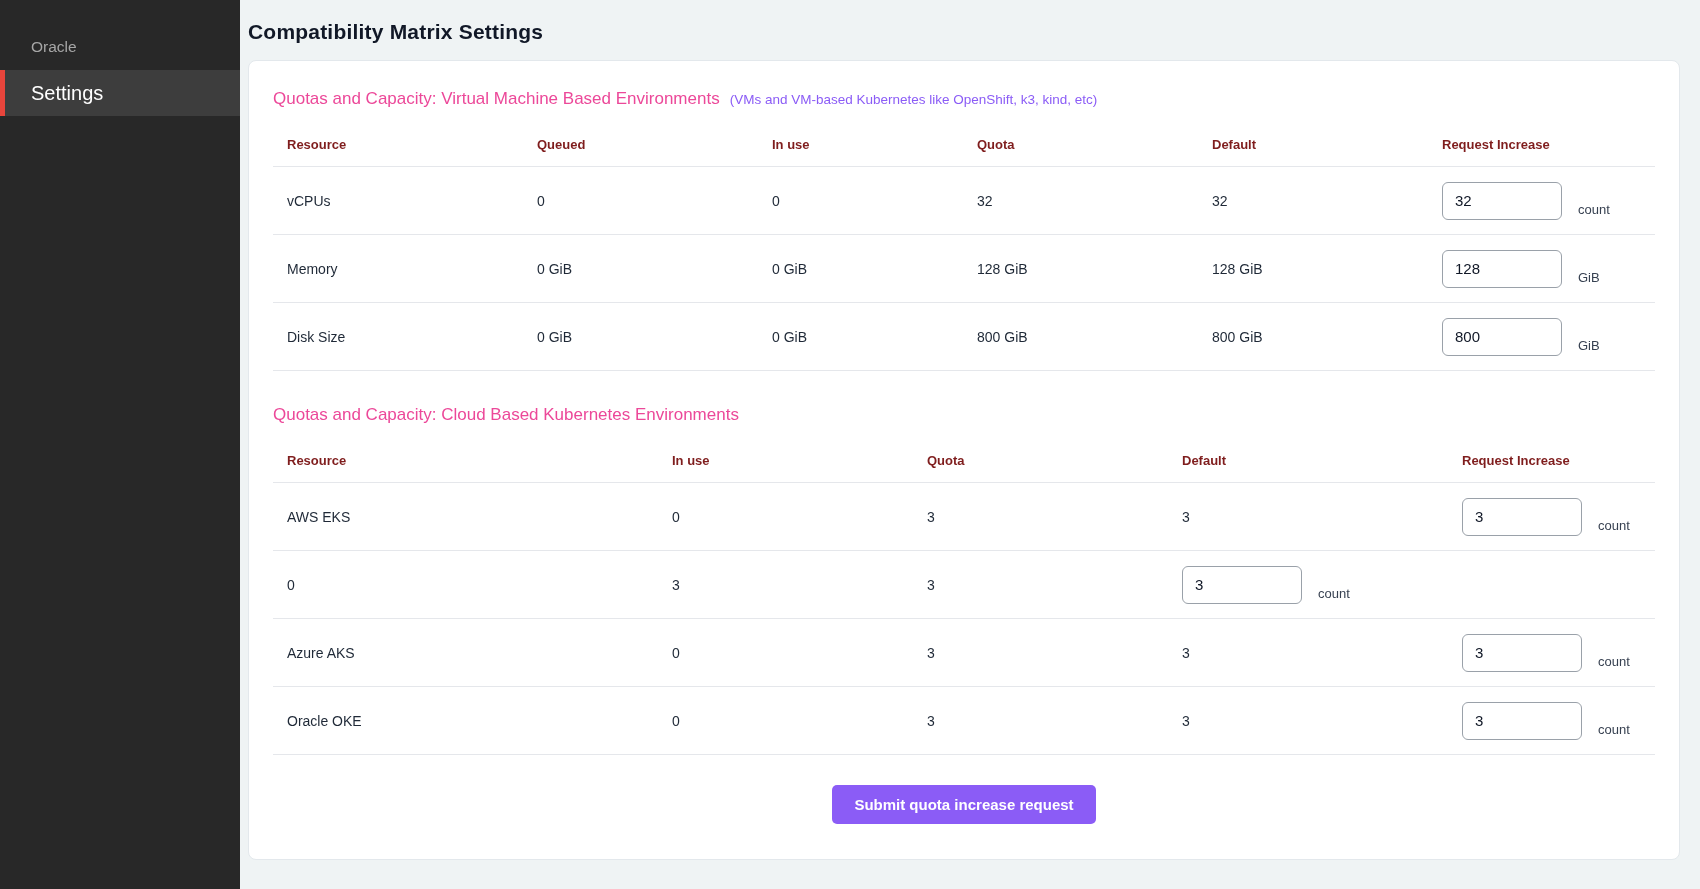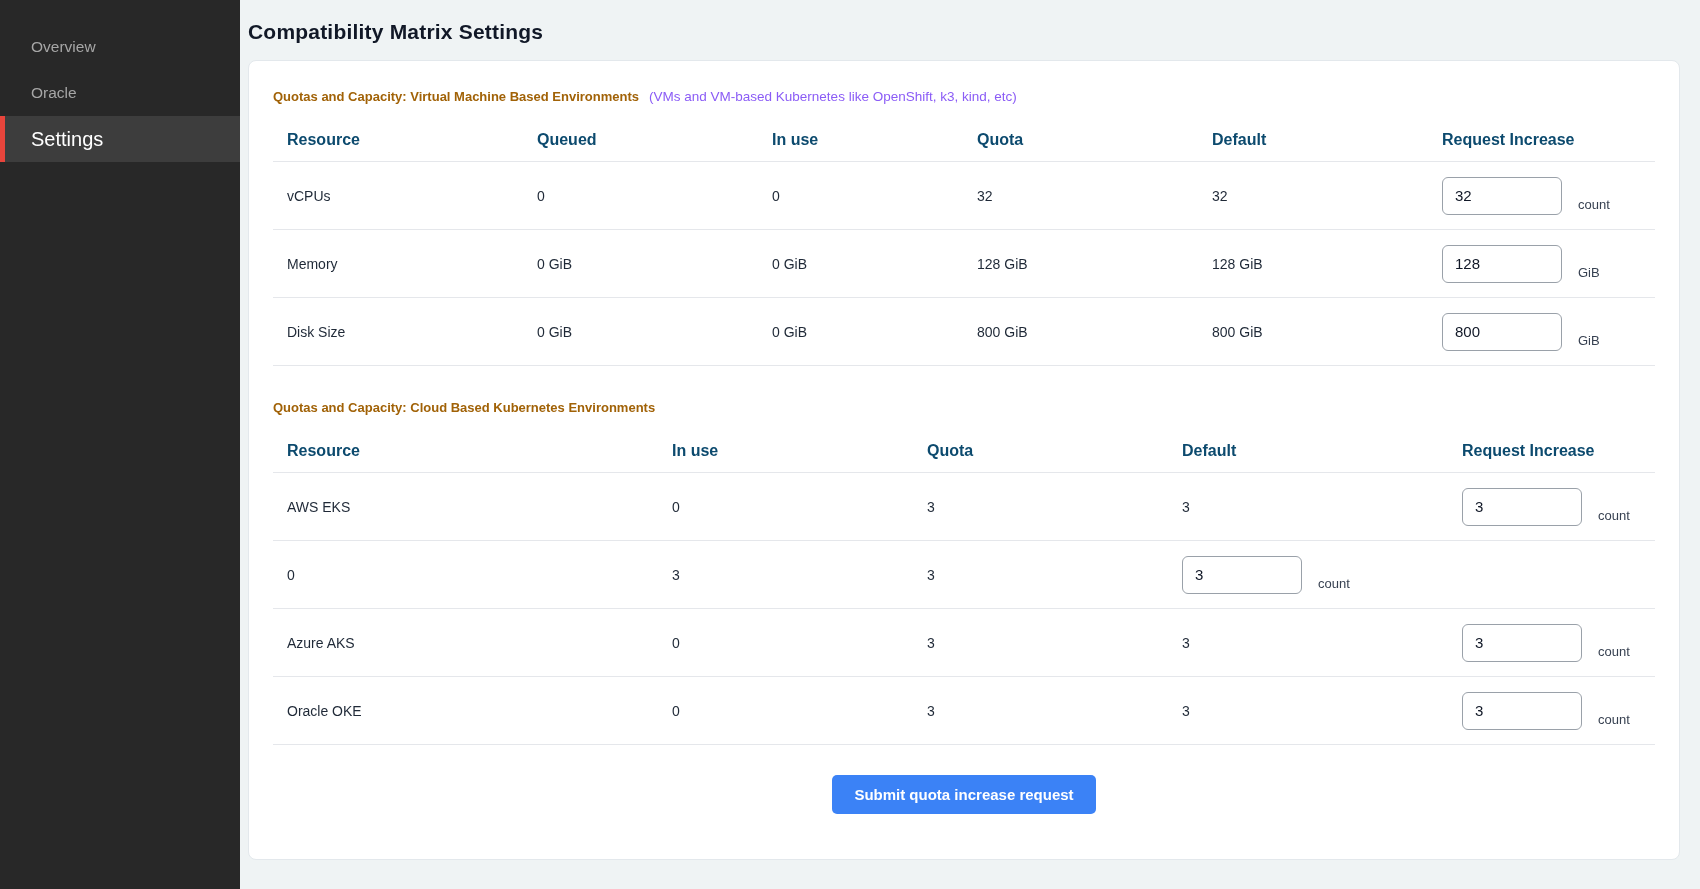--- a/index.html
+++ b/index.html
@@ -60,42 +60,42 @@
   }
 
   .section-head {
     display: flex;
     align-items: baseline;
     gap: 10px;
     margin: 6px 0 14px 0;
   }
   .section-head.second { margin-top: 34px; }
   .section-title {
-    font-size: 13px;
-    font-weight: 700;
-    color: #a16207;
+    font-size: 17px;
+    font-weight: 400;
+    color: #ec4899;
   }
   .section-subtitle {
     font-size: 13.5px;
     color: #8b5cf6;
   }
 
   
   .t-row {
     display: grid;
     align-items: center;
     border-bottom: 1px solid #e5e7eb;
   }
   .vm .t-row    { grid-template-columns: 250px 235px 205px 235px 230px 1fr; }
   .cloud .t-row { grid-template-columns: 385px 255px 255px 280px 1fr; }
   .t-row.head {
     height: 44px;
-    font-size: 16px;
+    font-size: 13px;
     font-weight: 700;
-    color: #0c4a6e;
+    color: #7f1d1d;
   }
   .t-row.body {
     height: 68px;
     font-size: 14px;
     color: #1f2937;
   }
   .cell { padding-left: 14px; }
   .request-cell {
     display: flex;
     align-items: center;
@@ -120,39 +120,36 @@
     top: -5px;
     margin-top: 27px;
   }
 
   .submit-row {
     display: flex;
     justify-content: center;
     margin-top: 30px;
   }
   .submit-btn {
-    background: #3b82f6;
+    background: #8b5cf6;
     color: #ffffff;
     font-family: inherit;
     font-size: 15px;
     font-weight: 700;
     border: none;
     border-radius: 5px;
     padding: 11px 22px;
     cursor: pointer;
   }
 </style>
 </head>
 <body>
 
 <nav class="sidebar">
   <div class="side-item">
-    <span>Overview</span>
-  </div>
-  <div class="side-item">
     <span>Oracle</span>
   </div>
   <div class="side-item active">
     <span>Settings</span>
   </div>
 </nav>
 
 <main class="main">
   <h1 class="page-title">Compatibility Matrix Settings</h1>
 

